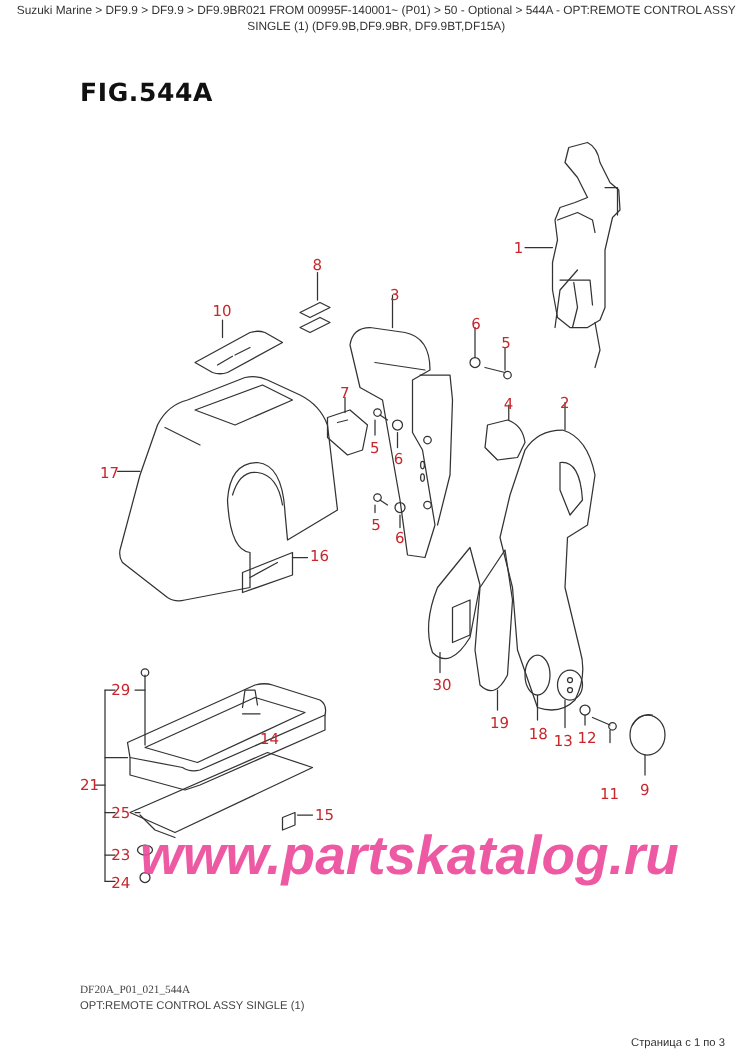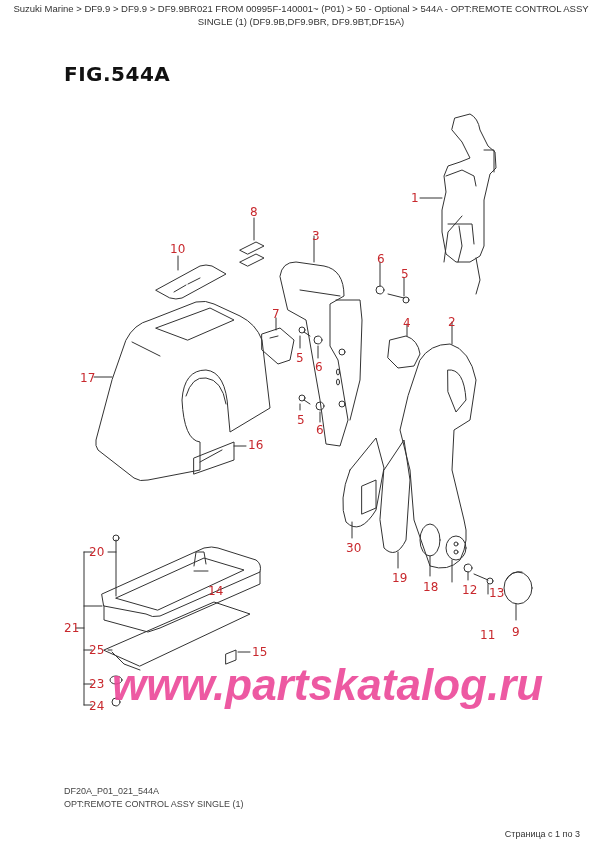--- a/index.html
+++ b/index.html
@@ -2,21 +2,21 @@
 <html><head>
 <meta charset="utf-8">
 <style>
   html, body { margin:0; padding:0; background:#ffffff; }
   body { width:600px; height:848px; position:relative; overflow:hidden; font-family:"DejaVu Sans", sans-serif; color:#222; }
   .breadcrumb { position:absolute; left:6px; top:2px; width:590px; font-size:9.5px; line-height:13px; color:#333; font-family:"Liberation Sans", sans-serif;text-align:center; }
   .fig-title { position:absolute; left:64px; top:62px; font-size:20px; font-weight:bold; letter-spacing:0.5px; font-family:"DejaVu Sans", sans-serif; color:#111; }
   svg.diagram { position:absolute; left:0; top:0; }
   .lbl { position:absolute; color:#c8282d; font-size:12px; font-family:"DejaVu Sans", sans-serif; line-height:12px; }
   .watermark { position:absolute; left:112px; top:660px; font-size:44px; font-weight:bold; font-style:italic; color:#ec4899; opacity:0.9; font-family:"Liberation Sans", sans-serif; letter-spacing:0px; }
-  .footer-code { position:absolute; left:64px; top:786px; font-size:9px; color:#444; font-family:Liberation Sans, sans-serif; }
+  .footer-code { position:absolute; left:64px; top:786px; font-size:9px; color:#444; font-family:Liberation Serif, serif; }
   .footer-desc { position:absolute; left:64px; top:799px; font-size:9px; color:#444; font-family:"Liberation Sans", sans-serif; }
   .page-ind { position:absolute; right:20px; top:829px; font-size:9px; color:#333; font-family:"Liberation Sans", sans-serif; }
 </style>
 </head>
 <body>
 
 <div class="breadcrumb">Suzuki Marine &gt; DF9.9 &gt; DF9.9 &gt; DF9.9BR021 FROM 00995F-140001~ (P01) &gt; 50 - Optional &gt; 544A - OPT:REMOTE CONTROL ASSY SINGLE (1) (DF9.9B,DF9.9BR, DF9.9BT,DF15A)</div>
 
 <div class="fig-title">FIG.544A</div>
 
@@ -167,25 +167,25 @@
 <div class="lbl" style="left:297px;top:414px;">5</div>
 <div class="lbl" style="left:316px;top:424px;">6</div>
 <div class="lbl" style="left:272px;top:308px;">7</div>
 <div class="lbl" style="left:250px;top:206px;">8</div>
 <div class="lbl" style="left:170px;top:243px;">10</div>
 <div class="lbl" style="left:248px;top:439px;">16</div>
 <div class="lbl" style="left:80px;top:372px;">17</div>
 <div class="lbl" style="left:346px;top:542px;">30</div>
 <div class="lbl" style="left:392px;top:572px;">19</div>
 <div class="lbl" style="left:423px;top:581px;">18</div>
-<div class="lbl" style="left:443px;top:587px;margin-left:46px;">13</div>
+<div class="lbl" style="left:443px;top:587px;">13</div>
 <div class="lbl" style="left:462px;top:584px;">12</div>
 <div class="lbl" style="left:480px;top:598px;margin-top:31px;">11</div>
 <div class="lbl" style="left:512px;top:626px;">9</div>
-<div class="lbl" style="left:89px;top:546px;">20</div>
+<div class="lbl" style="left:89px;top:546px;">29</div>
 <div class="lbl" style="left:208px;top:565px;margin-top:20px;">14</div>
 <div class="lbl" style="left:64px;top:622px;">21</div>
 <div class="lbl" style="left:89px;top:644px;">25</div>
 <div class="lbl" style="left:252px;top:646px;">15</div>
 <div class="lbl" style="left:89px;top:678px;">23</div>
 <div class="lbl" style="left:89px;top:700px;">24</div>
 
 <div class="watermark">www.partskatalog.ru</div>
 
 <div class="footer-code">DF20A_P01_021_544A</div>

